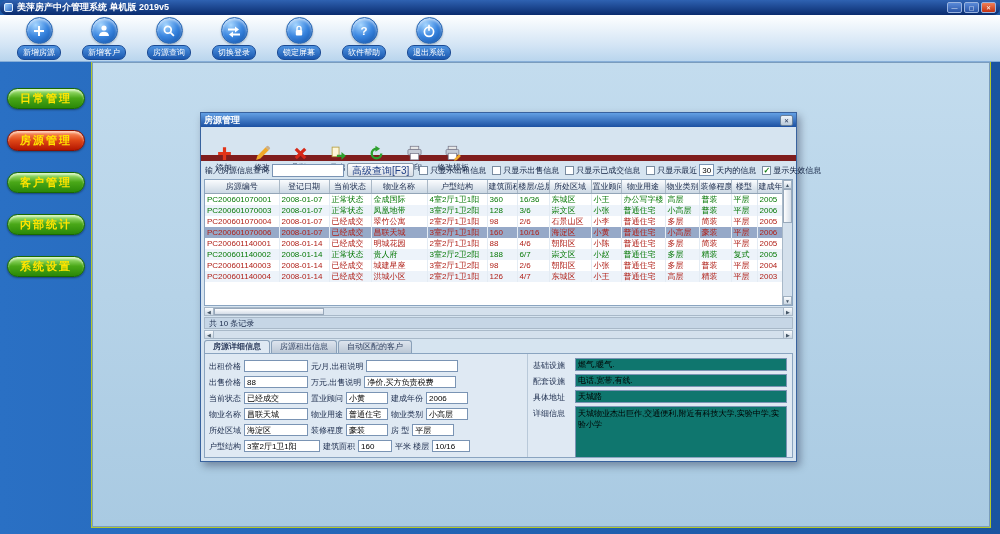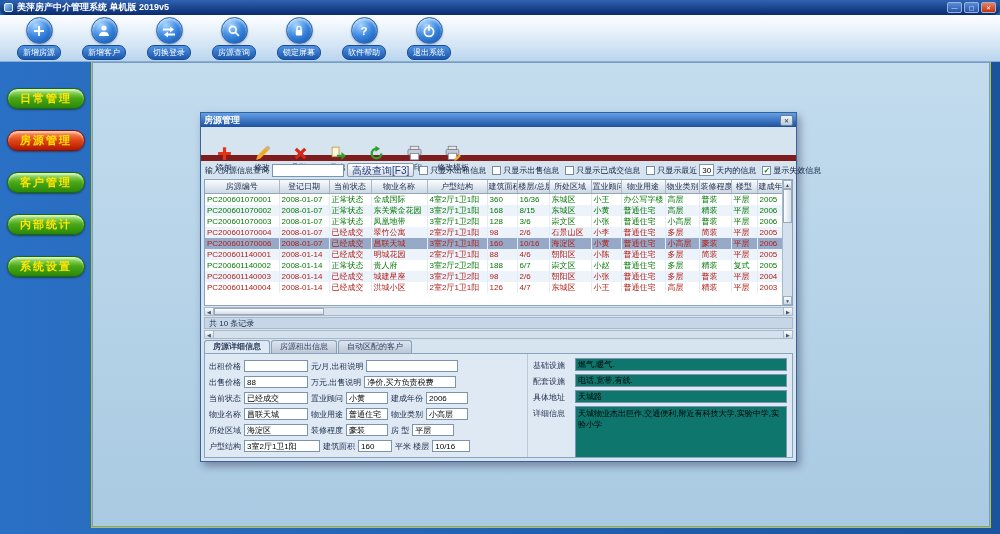--- a/index.html
+++ b/index.html
@@ -161,34 +161,34 @@
         <svg viewBox="0 0 16 16">
           <circle fill="#fff" cx="8" cy="5" r="2.6"></circle>
           <path fill="#fff" d="M3 13c0-2.8 2.2-4.3 5-4.3s5 1.5 5 4.3z"></path>
         </svg>
       </div>
       <div class="lbl">新增客户</div>
     </div>
     <div class="tool">
       <div class="ball">
         <svg viewBox="0 0 16 16">
+          <circle cx="6.8" cy="6.8" r="3.4" fill="none" stroke="#fff" stroke-width="1.7"></circle>
+          <path d="M9.3 9.3l3.6 3.6" stroke="#fff" stroke-width="1.7"></path>
+        </svg>
+      </div>
+      <div class="lbl">房源查询</div>
+    </div>
+    <div class="tool">
+      <div class="ball">
+        <svg viewBox="0 0 16 16">
           <path fill="#fff" d="M2 5.5h7V3.4L13 6.5 9 9.6V7.5H2z"></path>
           <path fill="#fff" d="M14 10.5H7V8.4L3 11.5l4 3.1v-2.1h7z"></path>
         </svg>
       </div>
       <div class="lbl">切换登录</div>
-    </div>
-    <div class="tool">
-      <div class="ball">
-        <svg viewBox="0 0 16 16">
-          <circle cx="6.8" cy="6.8" r="3.4" fill="none" stroke="#fff" stroke-width="1.7"></circle>
-          <path d="M9.3 9.3l3.6 3.6" stroke="#fff" stroke-width="1.7"></path>
-        </svg>
-      </div>
-      <div class="lbl">房源查询</div>
     </div>
     <div class="tool">
       <div class="ball">
         <svg viewBox="0 0 16 16">
           <rect x="4.8" y="7" width="6.4" height="5.5" rx="1" fill="#fff"></rect>
           <path d="M6 7V5.4a2 2 0 014 0V7" fill="none" stroke="#fff" stroke-width="1.4"></path>
         </svg>
       </div>
       <div class="lbl">锁定屏幕</div>
     </div>
@@ -358,36 +358,20 @@
             <td>16/36</td>
             <td>东城区</td>
             <td>小王</td>
             <td>办公写字楼</td>
             <td>高层</td>
             <td>普装</td>
             <td>平层</td>
             <td>2005</td>
           </tr>
           <tr class="normal">
-            <td>PC200601070002</td>
-            <td>2008-01-07</td>
-            <td>正常状态</td>
-            <td>东关紫金花园</td>
-            <td>3室2厅1卫1阳</td>
-            <td>168</td>
-            <td>8/15</td>
-            <td>东城区</td>
-            <td>小黄</td>
-            <td>普通住宅</td>
-            <td>高层</td>
-            <td>精装</td>
-            <td>平层</td>
-            <td>2006</td>
-          </tr>
-          <tr class="normal">
             <td>PC200601070003</td>
             <td>2008-01-07</td>
             <td>正常状态</td>
             <td>凤凰地带</td>
             <td>3室2厅1卫2阳</td>
             <td>128</td>
             <td>3/6</td>
             <td>崇文区</td>
             <td>小张</td>
             <td>普通住宅</td>

